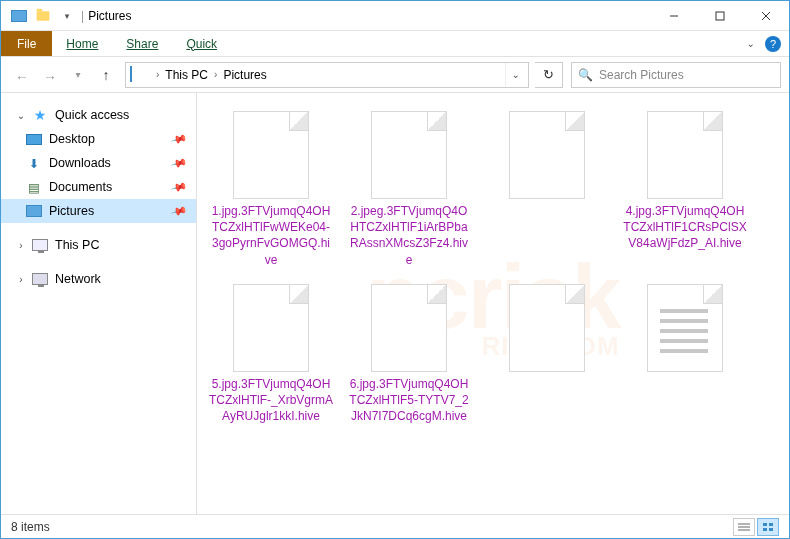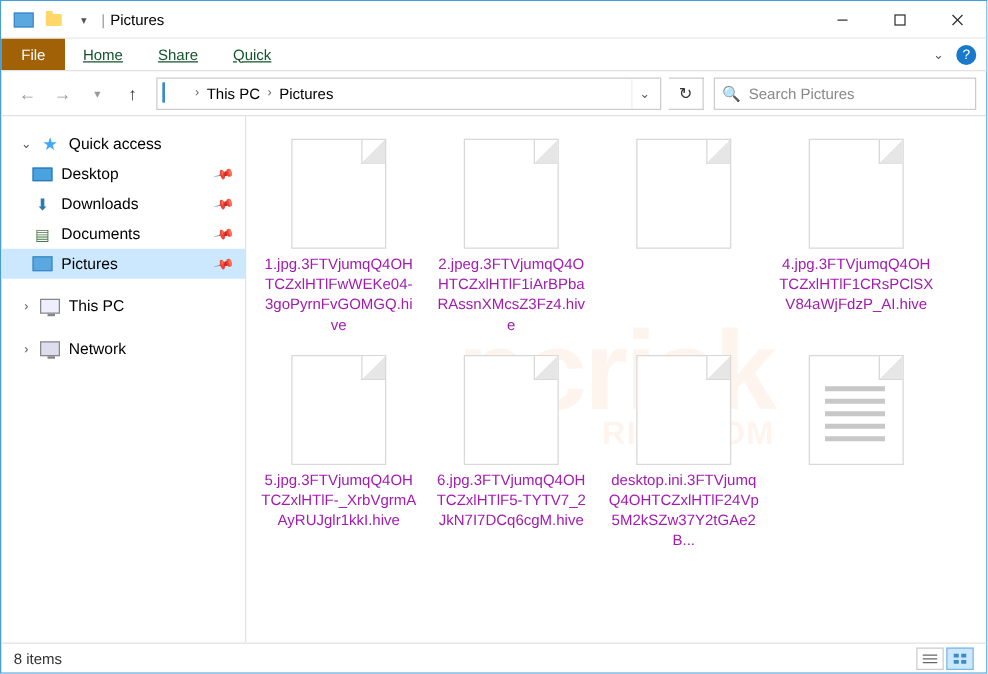--- a/index.html
+++ b/index.html
@@ -545,21 +545,20 @@
           <div class="file-label">5.jpg.3FTVjumqQ4OHTCZxlHTlF-_XrbVgrmAAyRUJglr1kkI.hive</div>
         </div>
 
         <div class="file-item">
           <div class="file-thumb"></div>
           <div class="file-label">6.jpg.3FTVjumqQ4OHTCZxlHTlF5-TYTV7_2JkN7I7DCq6cgM.hive</div>
         </div>
 
         <div class="file-item">
           <div class="file-thumb"></div>
-          <div class="file-label">desktop.ini.3FTVjumqQ4OHTCZxlHTlF24Vp5M2kSZw37Y2tGAe2B...</div>
         </div>
 
         <div class="file-item">
           <div class="file-thumb text"></div>
         </div>
 
       </div>
     </div>
   </div>
 

